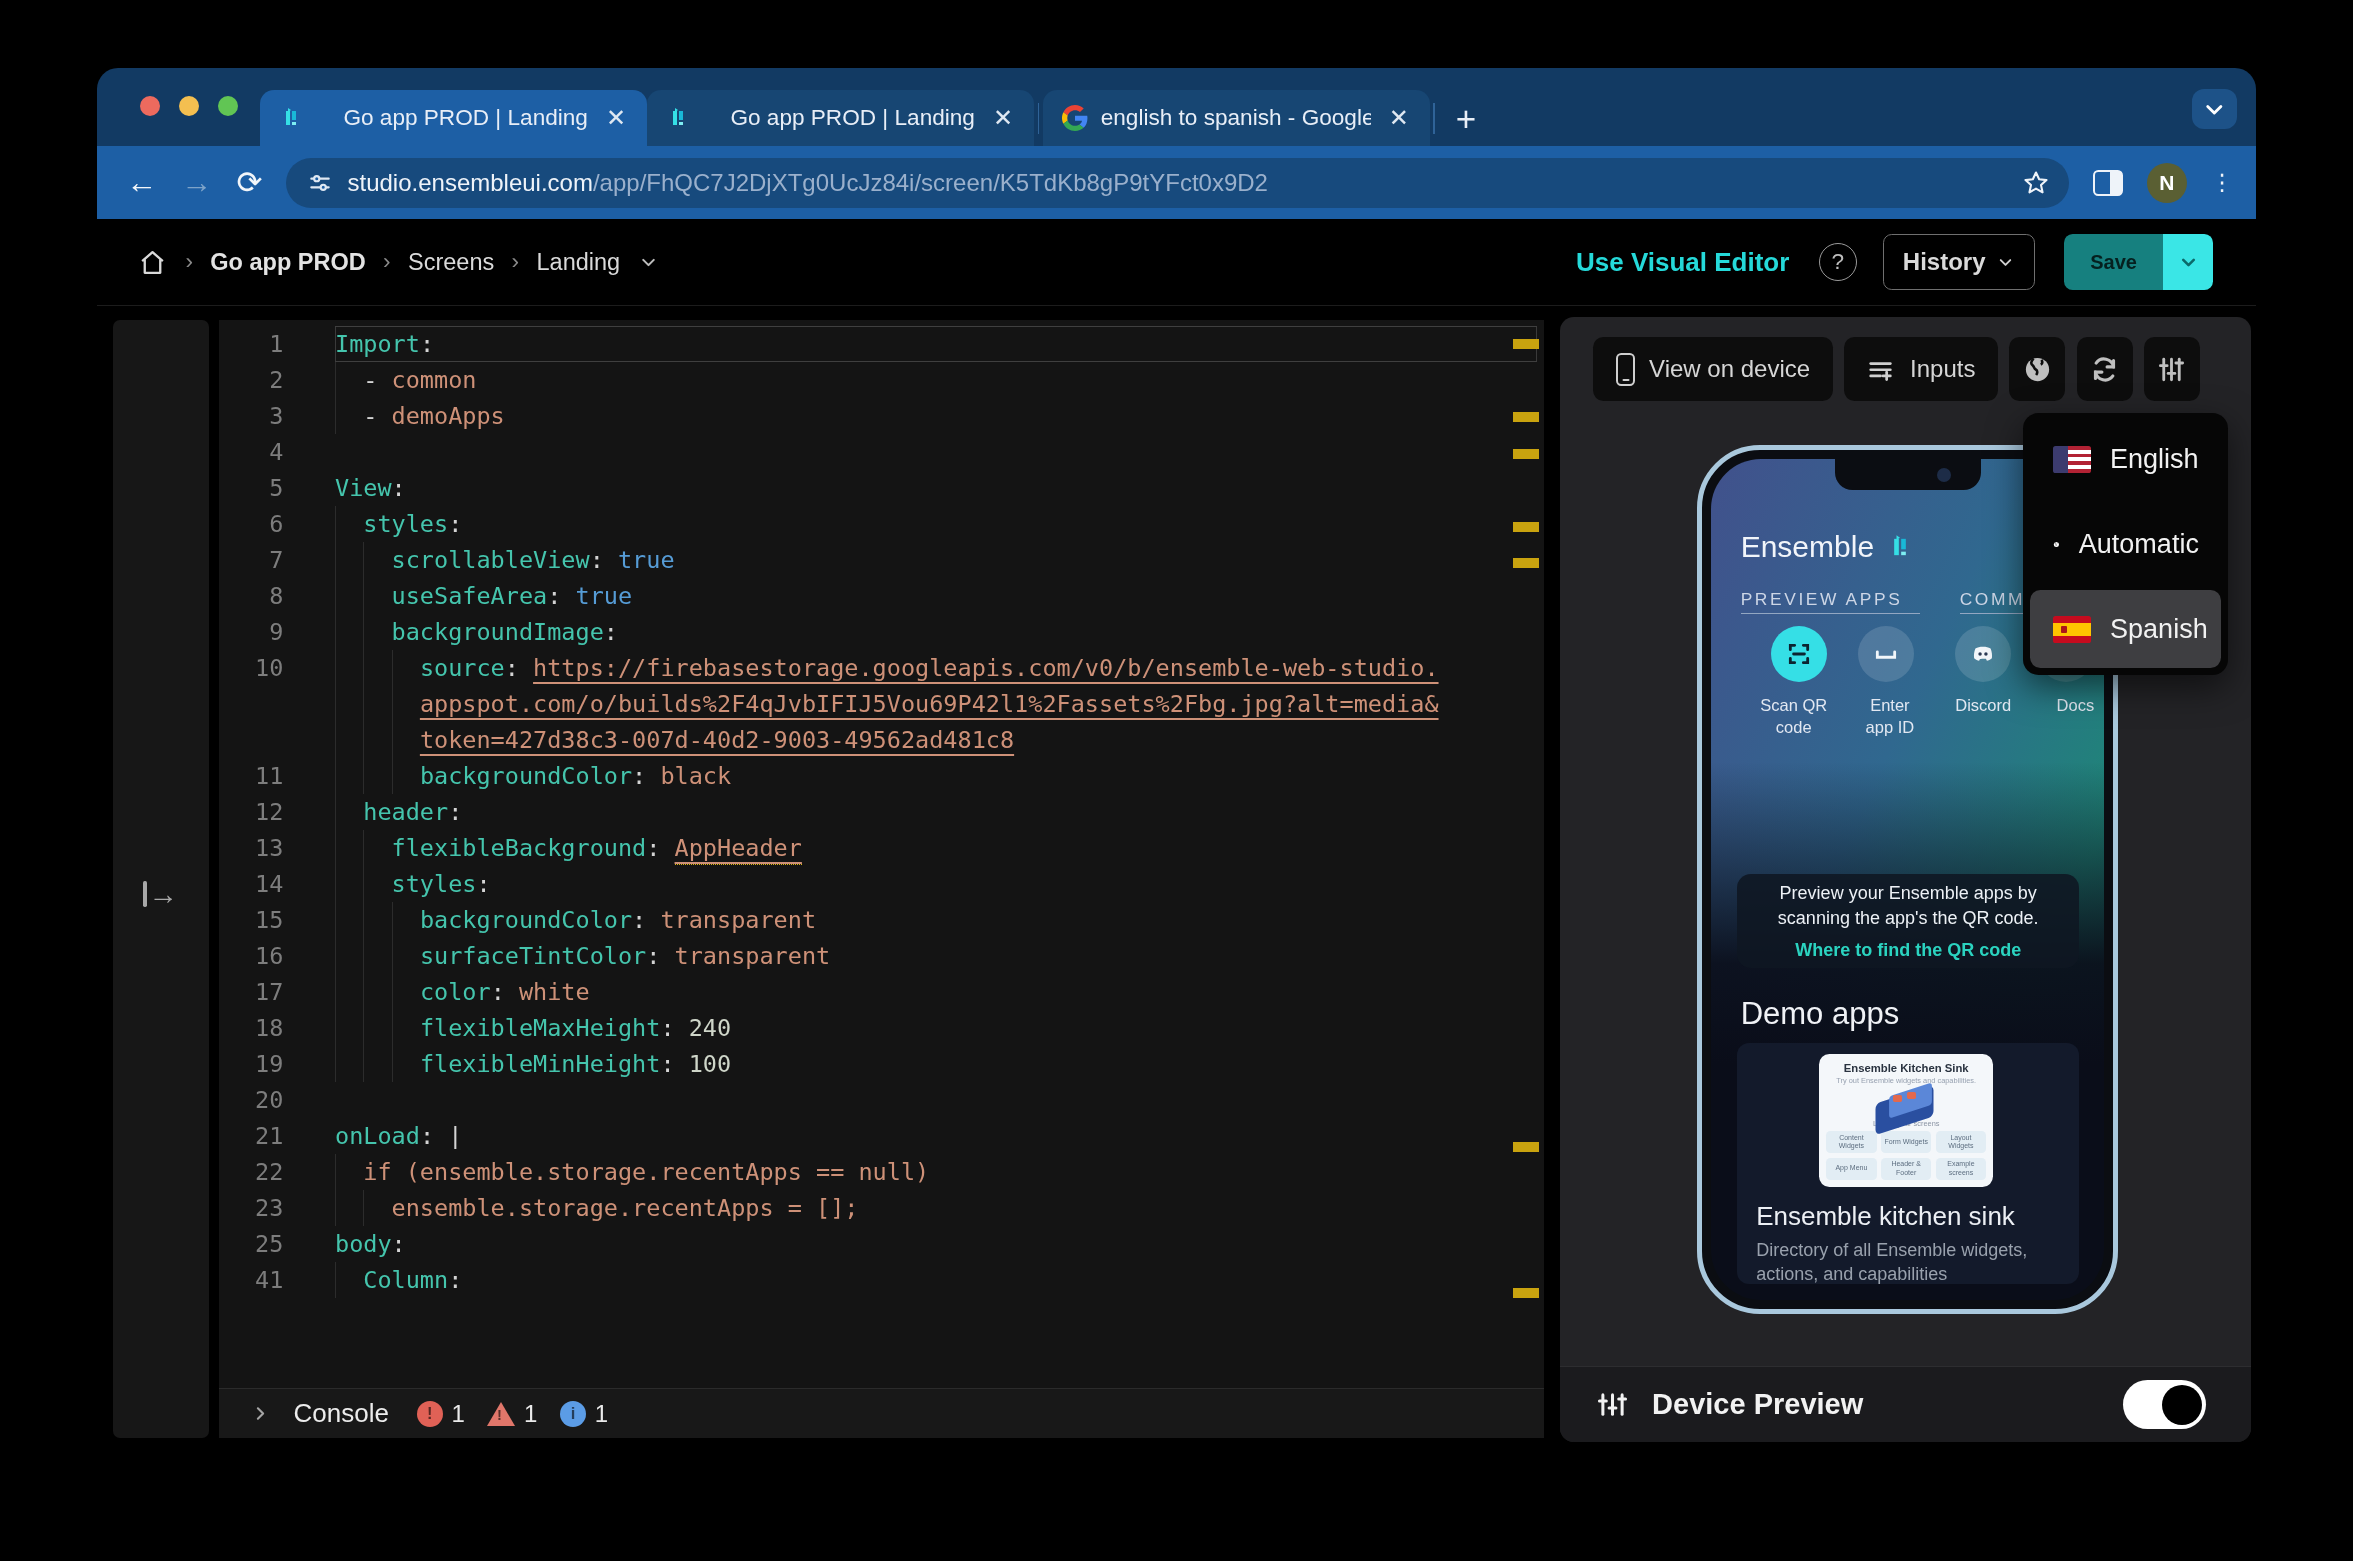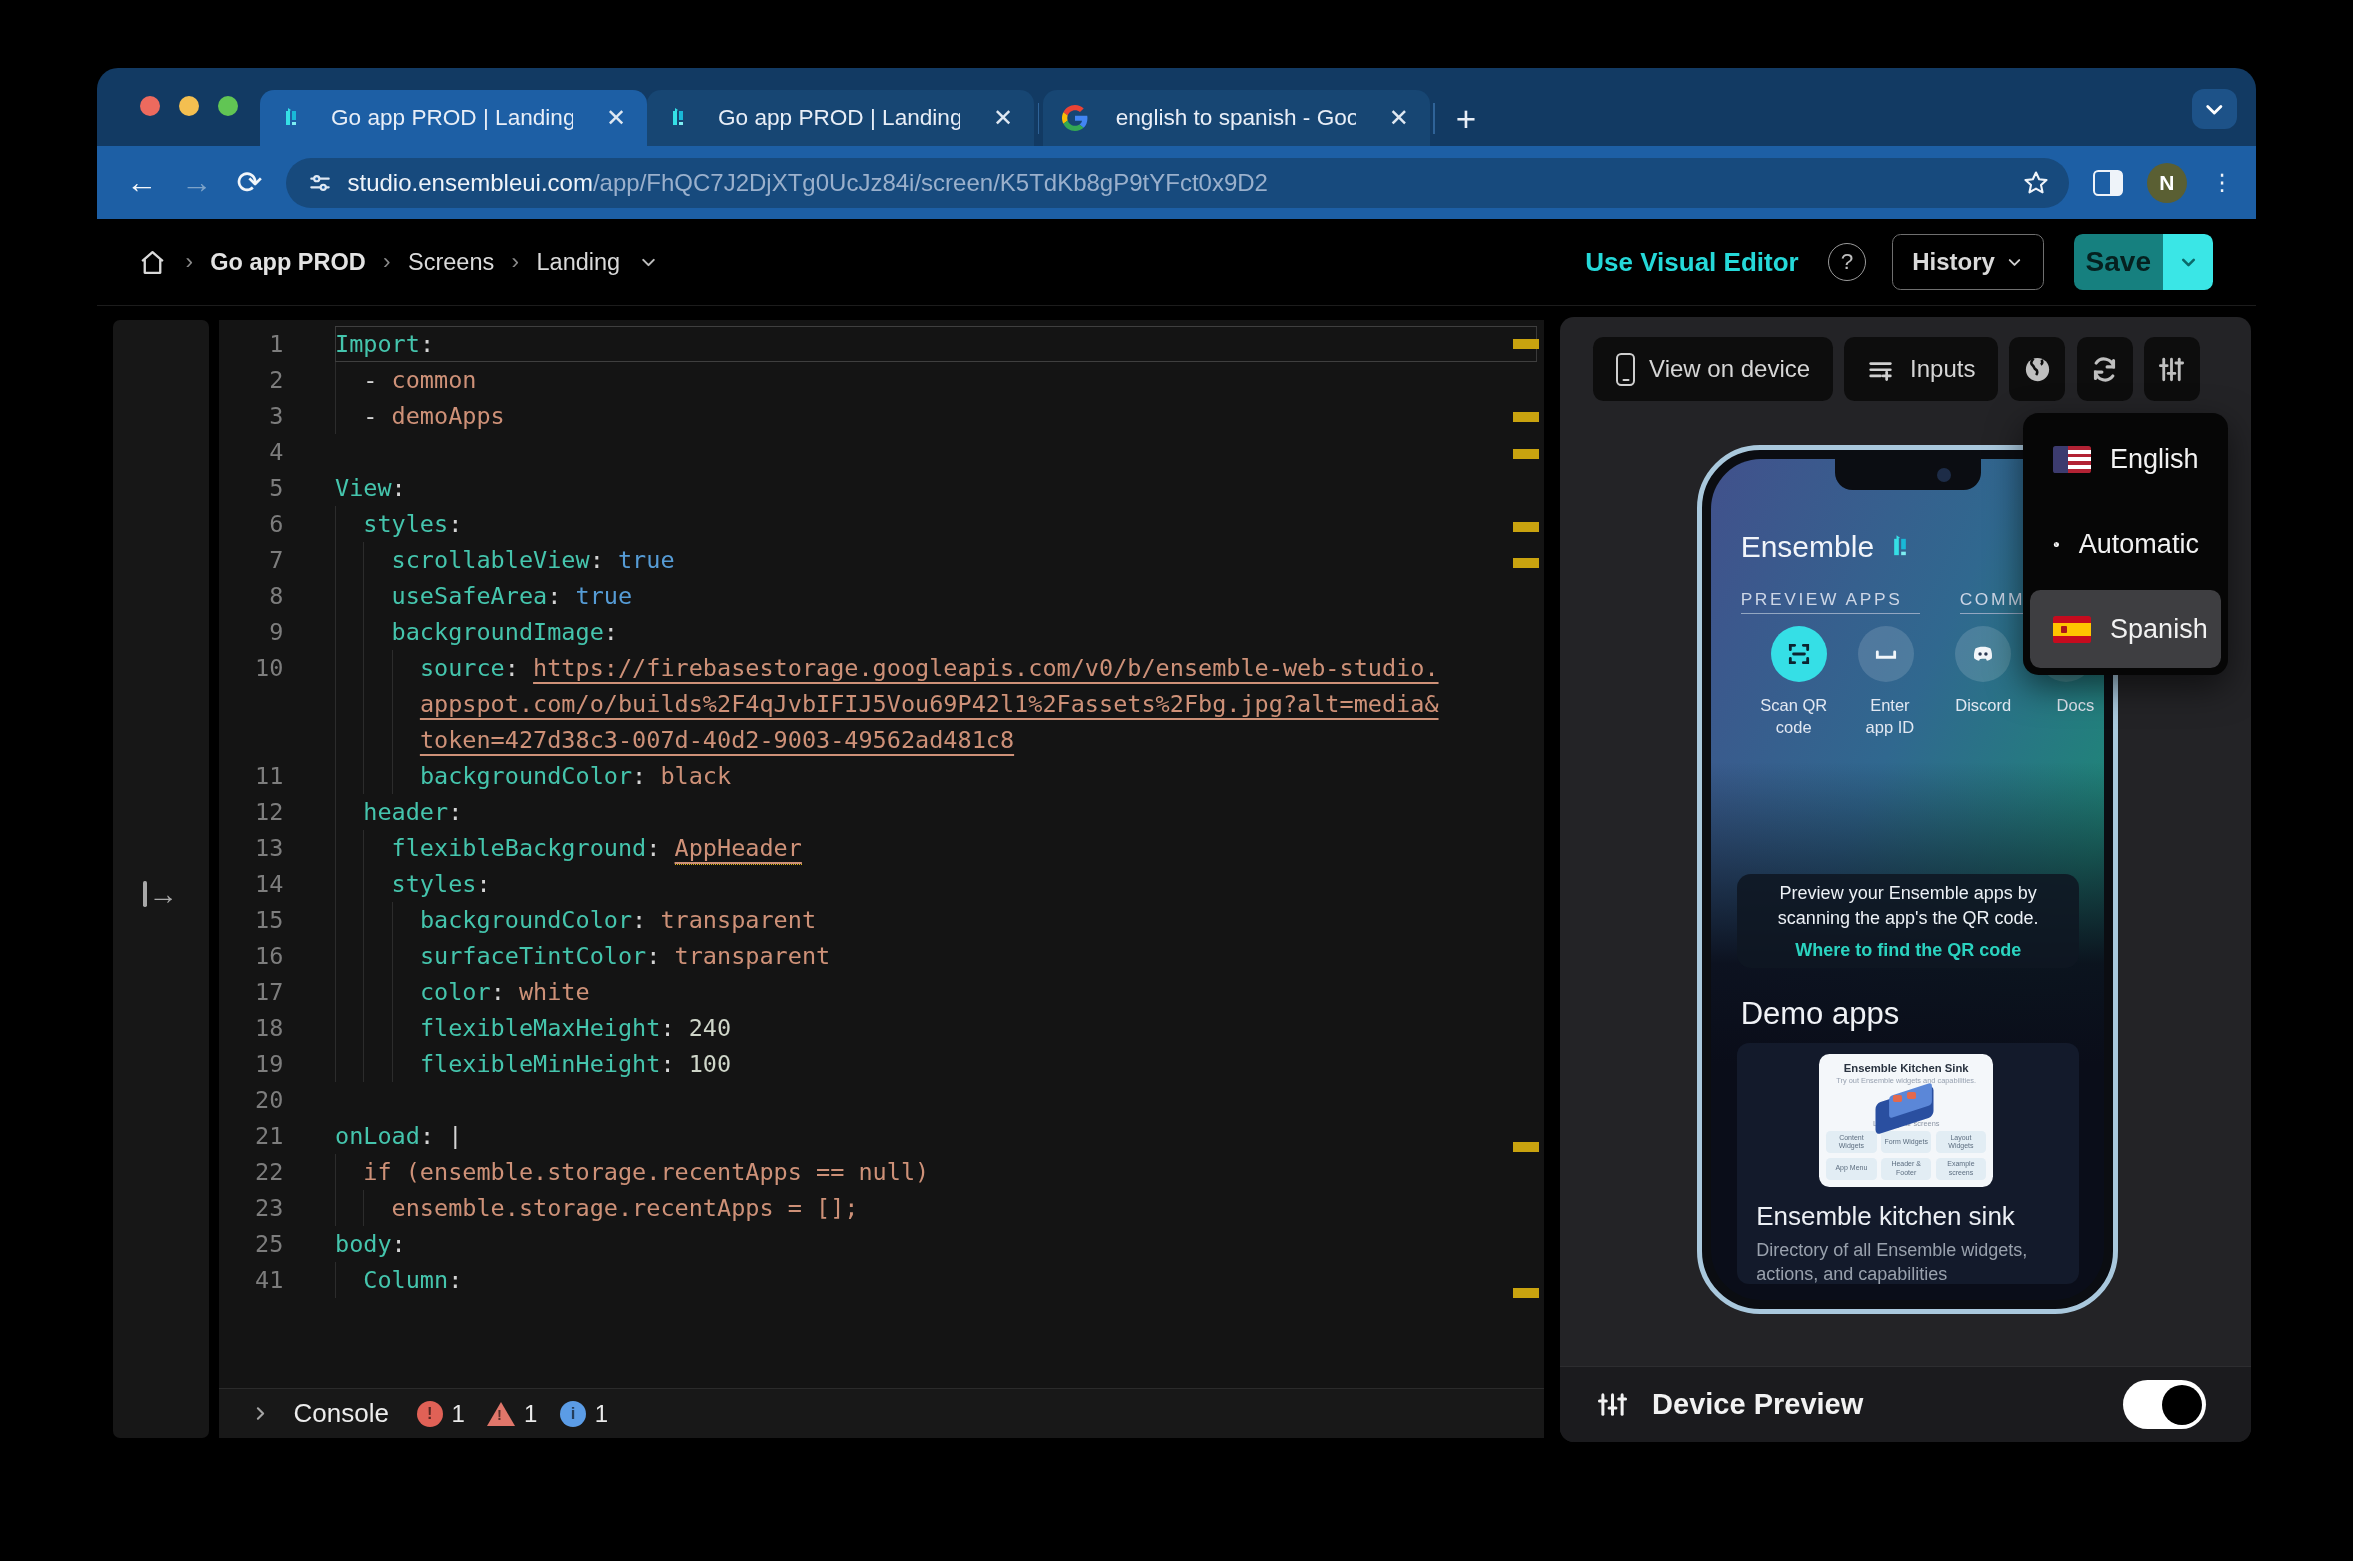--- a/index.html
+++ b/index.html
@@ -9,23 +9,23 @@
   .window { position:absolute; left:97px; top:68px; width:2159px; height:1426px;
             background:#000; border-radius:21px; overflow:hidden;
             display:flex; flex-direction:column;
             box-shadow:0 26px 78px rgba(0,0,0,.7); }
 
   
   .tabstrip { height:78px; background:var(--chrome-dark); display:flex; align-items:flex-end; position:relative; flex:0 0 auto; }
   .traffic { position:absolute; left:43px; top:28px; display:flex; gap:19px; }
   .traffic i { width:20px; height:20px; border-radius:50%; display:block; }
   .t-red{background:#ed6a5e;} .t-yel{background:#f4bf50;} .t-grn{background:#61c554;}
-  .tab { width:387px; height:56px; display:flex; align-items:center; gap:28px;
+  .tab { width:387px; height:56px; display:flex; align-items:center; gap:13px;
          padding:0 15.6px 0 19px; border-radius:14px 14px 0 0; color:#e8eef7;
-         font-size:22.6px; background:#174673; position:relative; cursor:default; }
+         font-size:22.6px; background:#174673; position:relative; cursor:default;text-align:right; }
   .tab.first { margin-left:163px; }
   .tab.active { background:var(--chrome-blue); }
   .tab .title { flex:1; white-space:nowrap; overflow:hidden; }
   .tab .close { font-size:24px; color:#dfe8f2; padding:0 5.2px; }
   .tab-sep { width:1.7px; height:31px; background:#2f6398; margin:0 3.5px 12px 3.5px; }
   .newtab { color:#e8eef7; font-size:35px; font-weight:300; margin:0 0 10.4px 17.4px; line-height:1; }
   .tabsearch { position:absolute; right:19px; top:21px; width:45px; height:40px;
                background:#1d5288; border-radius:12px; display:flex; align-items:center; justify-content:center; }
   .toolbar { height:73px; background:var(--chrome-blue); display:flex; align-items:center;
              padding:0 22.6px 0 29.5px; gap:24px; flex:0 0 auto; }
@@ -51,22 +51,22 @@
   .crumb.light { font-weight:500; color:#dadada; }
   .bc-sep { color:#8a8a8a; font-size:22.6px; }
   .appbar .spacer { flex:1; }
   .visual-editor { color:var(--accent-cyan); font-size:26px; font-weight:700; }
   .help { width:38px; height:38px; border:1.7px solid #9a9a9a; border-radius:50%; color:#bdbdbd;
           font-size:22.6px; display:flex; align-items:center; justify-content:center; margin-left:12px; }
   .history-btn { height:56px; border:1.7px solid #6f6f6f; border-radius:8.7px; color:#dadada;
                  font-size:24px; font-weight:600; display:flex; align-items:center; gap:10.4px;
                  padding:0 19px; background:transparent; margin-left:8.7px; }
   .save-split { display:flex; height:56px; margin-left:12px; border-radius:8.7px; overflow:hidden; }
-  .save-main { background:var(--save-teal); color:#05201f; font-size:28px; font-weight:700;
-               display:flex; align-items:center; padding:0 12px; }
+  .save-main { background:var(--save-teal); color:#05201f; font-size:20px; font-weight:700;
+               display:flex; align-items:center; padding:0 26px; }
   .save-caret { width:50px; background:var(--save-chevron); display:flex; align-items:center; justify-content:center; }
 
   
   .main { flex:1; position:relative; display:flex; align-items:flex-start; padding:14px 0 0 15.6px; }
   .rail { width:96px; height:1118px; background:#171717; border-radius:7px; flex:0 0 auto;
           display:flex; justify-content:center; padding-top:29.5px; }
   .openpanel { display:flex; align-items:center; gap:1.7px; color:#a8a8a8; }
   .openpanel .bar { width:3.5px; height:26px; background:#a8a8a8; border-radius:1.7px; }
   .openpanel .arr { font-size:29.5px; line-height:1; }
 

